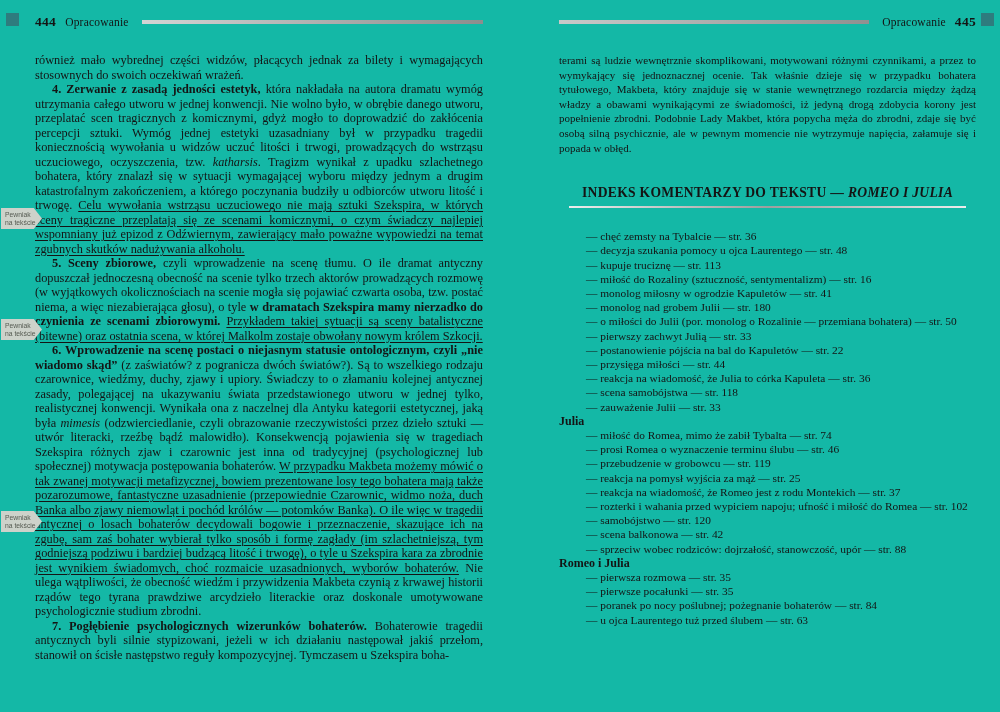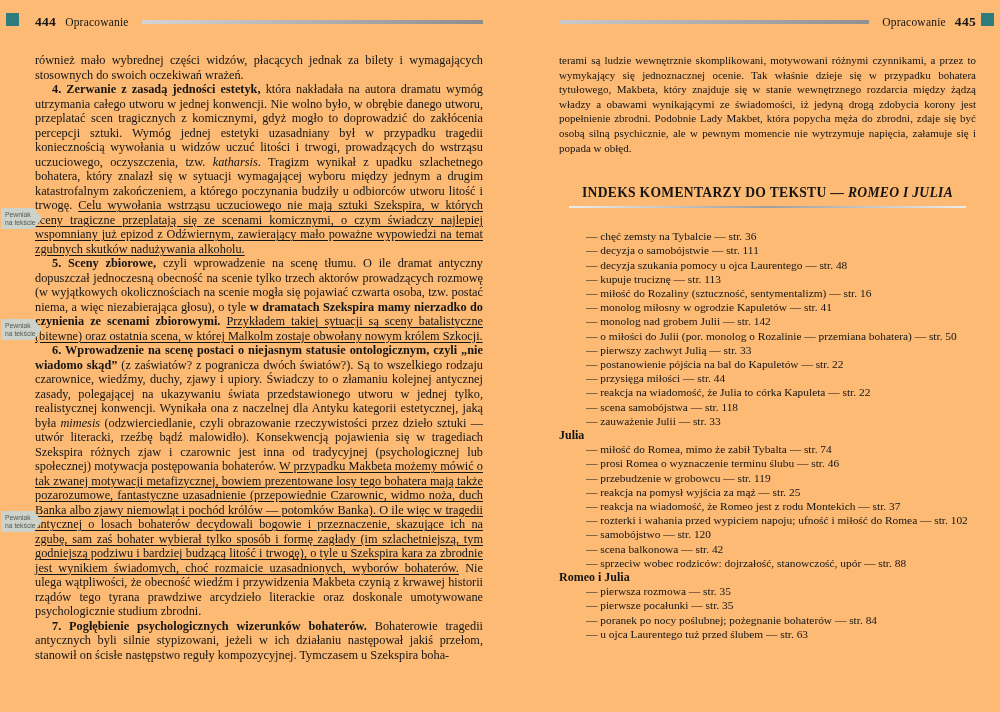--- a/index.html
+++ b/index.html
@@ -1,16 +1,16 @@
 <!DOCTYPE html>
 <html><head>
 <meta charset="utf-8">
 <style>
   html,body{margin:0;padding:0;background:#ffffff;}
-  .spread{position:relative;width:1000px;height:712px;background:#fdba74;
+  .spread{position:relative;width:1000px;height:712px;background:#14b8a6;
           font-family:"Liberation Serif",serif;color:#141414;overflow:hidden;}
 
   .corner{position:absolute;top:13px;width:13px;height:13px;background:#2e7c7e;}
   .corner.l{left:6px;}
   .corner.r{left:981px;}
 
   .page{position:absolute;top:13px;}
   .page-left{left:35px;width:448px;}
   .page-right{left:559px;width:417px;}
 
@@ -88,31 +88,30 @@
       <span class="running-head">Opracowanie</span>
       <span class="page-num">445</span>
     </div>
     <div class="body-text" id="right-body">
         <p class="para"><span>terami są ludzie wewnętrznie skomplikowani, motywowani różnymi czynnikami, a przez to wymykający się jednoznacznej ocenie. Tak właśnie dzieje się w przypadku bohatera tytułowego, Makbeta, który znajduje się w stanie wewnętrznego rozdarcia między żądzą władzy a obawami wynikającymi ze świadomości, iż jedyną drogą zdobycia korony jest popełnienie zbrodni. Podobnie Lady Makbet, która popycha męża do zbrodni, zdaje się być osobą silną psychicznie, ale w pewnym momencie nie wytrzymuje napięcia, załamuje się i popada w obłęd.</span></p>
       </div>
     <div class="index-heading" id="index-heading"><span class="b">INDEKS KOMENTARZY DO TEKSTU — </span><span class="b i">ROMEO I JULIA</span></div>
     <div class="index-rule"></div>
     <div class="index" id="index">
         <div class="index-item">— chęć zemsty na Tybalcie — str. 36</div>
-        <div class="index-item">— decyzja o samobójstwie — str. 111</div>
         <div class="index-item">— decyzja szukania pomocy u ojca Laurentego — str. 48</div>
         <div class="index-item">— kupuje truciznę — str. 113</div>
         <div class="index-item">— miłość do Rozaliny (sztuczność, sentymentalizm) — str. 16</div>
         <div class="index-item">— monolog miłosny w ogrodzie Kapuletów — str. 41</div>
-        <div class="index-item">— monolog nad grobem Julii — str. 142</div>
+        <div class="index-item">— monolog nad grobem Julii — str. 180</div>
         <div class="index-item">— o miłości do Julii (por. monolog o Rozalinie — przemiana bohatera) — str. 50</div>
         <div class="index-item">— pierwszy zachwyt Julią — str. 33</div>
         <div class="index-item">— postanowienie pójścia na bal do Kapuletów — str. 22</div>
         <div class="index-item">— przysięga miłości — str. 44</div>
-        <div class="index-item">— reakcja na wiadomość, że Julia to córka Kapuleta — str. 22</div>
+        <div class="index-item">— reakcja na wiadomość, że Julia to córka Kapuleta — str. 36</div>
         <div class="index-item">— scena samobójstwa — str. 118</div>
         <div class="index-item">— zauważenie Julii — str. 33</div>
         <div class="index-label">Julia</div>
         <div class="index-item">— miłość do Romea, mimo że zabił Tybalta — str. 74</div>
         <div class="index-item">— prosi Romea o wyznaczenie terminu ślubu — str. 46</div>
         <div class="index-item">— przebudzenie w grobowcu — str. 119</div>
         <div class="index-item">— reakcja na pomysł wyjścia za mąż — str. 25</div>
         <div class="index-item">— reakcja na wiadomość, że Romeo jest z rodu Montekich — str. 37</div>
         <div class="index-item">— rozterki i wahania przed wypiciem napoju; ufność i miłość do Romea — str. 102</div>
         <div class="index-item">— samobójstwo — str. 120</div>

